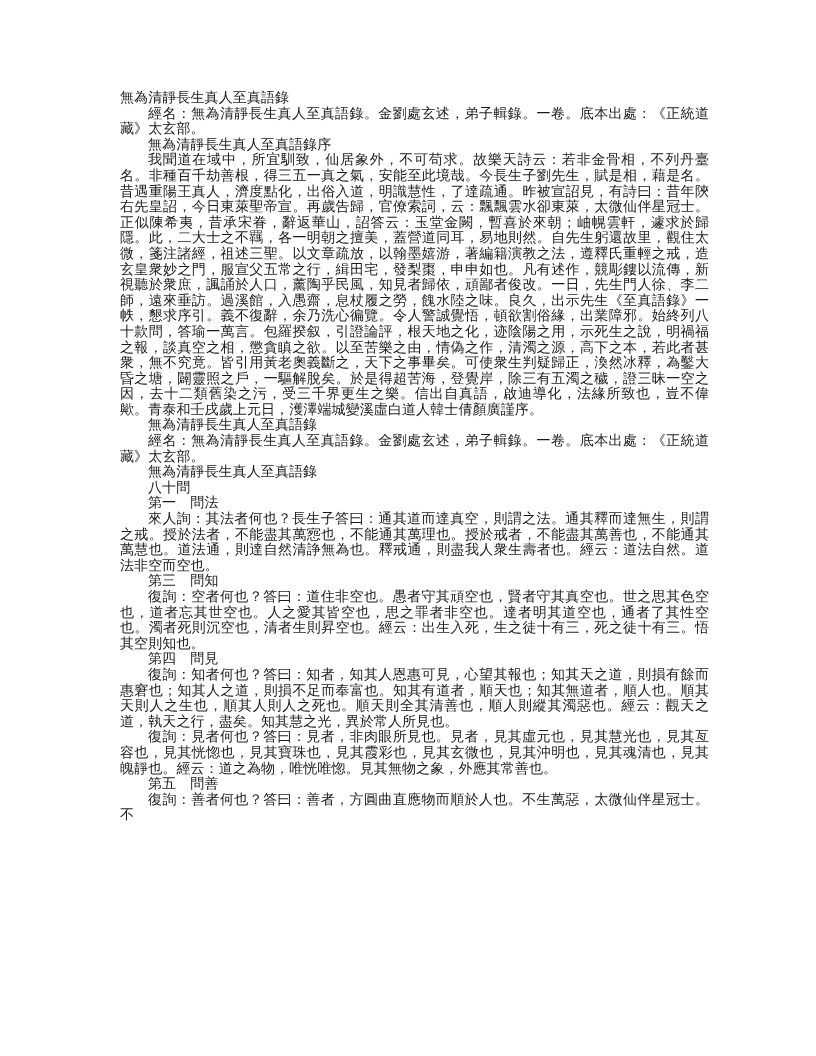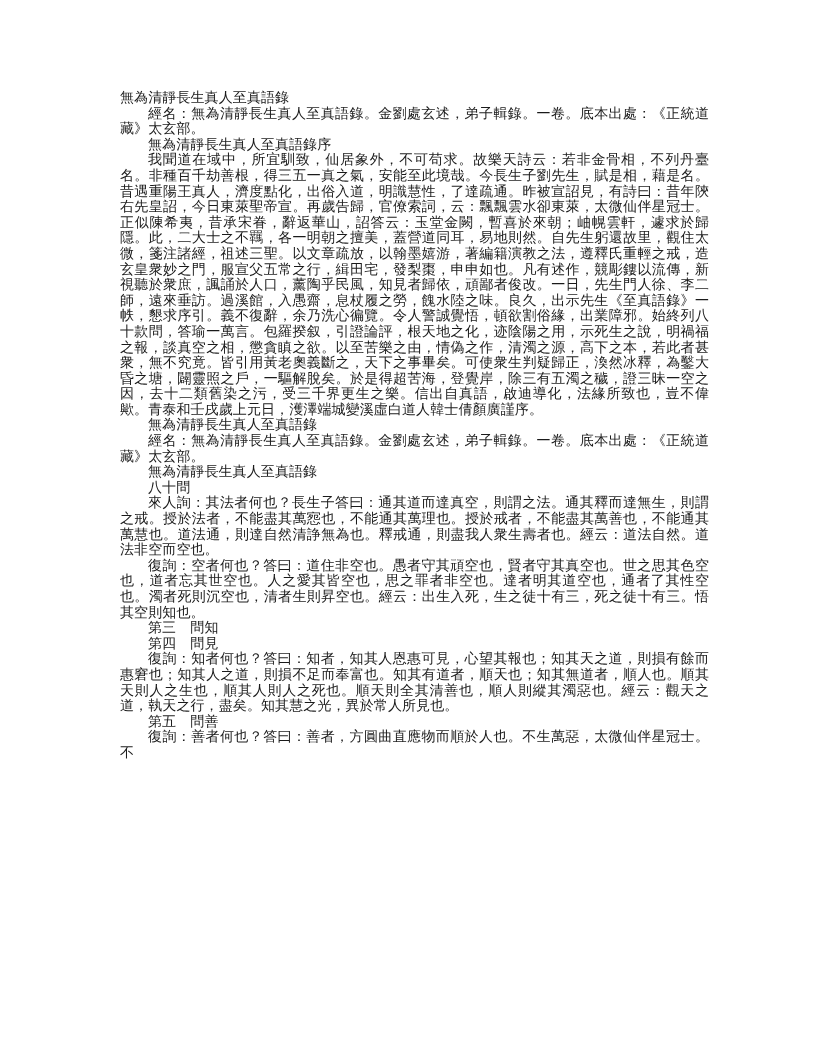--- a/index.html
+++ b/index.html
@@ -40,21 +40,23 @@
 <div class="page">
   <div id="doc-body">
       <p>無為清靜長生真人至真語錄</p>
       <p class="indent">經名：無為清靜長生真人至真語錄。金劉處玄述，弟子輯錄。一卷。底本出處：《正統道藏》太玄部。</p>
       <p class="indent">無為清靜長生真人至真語錄序</p>
       <p class="indent">我聞道在域中，所宜馴致，仙居象外，不可苟求。故樂天詩云：若非金骨相，不列丹臺名。非種百千劫善根，得三五一真之氣，安能至此境哉。今長生子劉先生，賦是相，藉是名。昔遇重陽王真人，濟度點化，出俗入道，明識慧性，了達疏通。昨被宣詔見，有詩曰：昔年陝右先皇詔，今日東萊聖帝宣。再歲告歸，官僚索詞，云：飄飄雲水卻東萊，太微仙伴星冠士。正似陳希夷，昔承宋眷，辭返華山，詔答云：玉堂金闕，暫喜於來朝；岫幌雲軒，遽求於歸隱。此，二大士之不羈，各一明朝之擅美，蓋營道同耳，易地則然。自先生躬還故里，觀住太微，箋注諸經，祖述三聖。以文章疏放，以翰墨嬉游，著編籍演教之法，遵釋氏重輕之戒，造玄皇衆妙之門，服宣父五常之行，緝田宅，發梨棗，申申如也。凡有述作，競彫鏤以流傳，新視聽於衆庶，諷誦於人口，薰陶乎民風，知見者歸依，頑鄙者俊改。一日，先生門人徐、李二師，遠來垂訪。過溪館，入愚齋，息杖履之勞，餽水陸之味。良久，出示先生《至真語錄》一帙，懇求序引。義不復辭，余乃洗心徧覽。令人警誠覺悟，頓欲割俗緣，出業障邪。始終列八十款問，答瑜一萬言。包羅揆叙，引證論評，根天地之化，迹陰陽之用，示死生之說，明禍福之報，談真空之相，懲貪瞋之欲。以至苦樂之由，情偽之作，清濁之源，高下之本，若此者甚衆，無不究竟。皆引用黃老奧義斷之，天下之事畢矣。可使衆生判疑歸正，渙然冰釋，為鑿大昏之塘，闢靈照之戶，一驅解脫矣。於是得超苦海，登覺岸，除三有五濁之穢，證三昧一空之因，去十二類舊染之污，受三千界更生之樂。信出自真語，啟迪導化，法緣所致也，豈不偉歟。青泰和壬戌歲上元日，濩澤端城變溪虛白道人韓士倩顏廣謹序。</p>
       <p class="indent">無為清靜長生真人至真語錄</p>
       <p class="indent">經名：無為清靜長生真人至真語錄。金劉處玄述，弟子輯錄。一卷。底本出處：《正統道藏》太玄部。</p>
       <p class="indent">無為清靜長生真人至真語錄</p>
       <p class="indent">八十問</p>
+      <p class="indent">第一　問法</p>
       <p class="indent">來人詢：其法者何也？長生子答曰：通其道而達真空，則謂之法。通其釋而達無生，則謂之戒。授於法者，不能盡其萬惌也，不能通其萬理也。授於戒者，不能盡其萬善也，不能通其萬慧也。道法通，則達自然清諍無為也。釋戒通，則盡我人衆生壽者也。經云：道法自然。道法非空而空也。</p>
+      <p class="indent">第三　問知</p>
       <p class="indent">復詢：空者何也？答曰：道住非空也。愚者守其頑空也，賢者守其真空也。世之思其色空也，道者忘其世空也。人之愛其皆空也，思之罪者非空也。達者明其道空也，通者了其性空也。濁者死則沉空也，清者生則昇空也。經云：出生入死，生之徒十有三，死之徒十有三。悟其空則知也。</p>
-      <p class="indent">第三　問知</p>
       <p class="indent">第四　問見</p>
       <p class="indent">復詢：知者何也？答曰：知者，知其人恩惠可見，心望其報也；知其天之道，則損有餘而惠窘也；知其人之道，則損不足而奉富也。知其有道者，順天也；知其無道者，順人也。順其天則人之生也，順其人則人之死也。順天則全其清善也，順人則縱其濁惡也。經云：觀天之道，執天之行，盡矣。知其慧之光，異於常人所見也。</p>
+      <p class="indent">復詢：見者何也？答曰：見者，非肉眼所見也。見者，見其虛元也，見其慧光也，見其亙容也，見其恍惚也，見其寶珠也，見其霞彩也，見其玄微也，見其沖明也，見其魂清也，見其魄靜也。經云：道之為物，唯恍唯惚。見其無物之象，外應其常善也。</p>
       <p class="indent">第五　問善</p>
       <p class="indent">復詢：善者何也？答曰：善者，方圓曲直應物而順於人也。不生萬惡，太微仙伴星冠士。不</p>
     </div>
 </div>
 
 </body></html>

